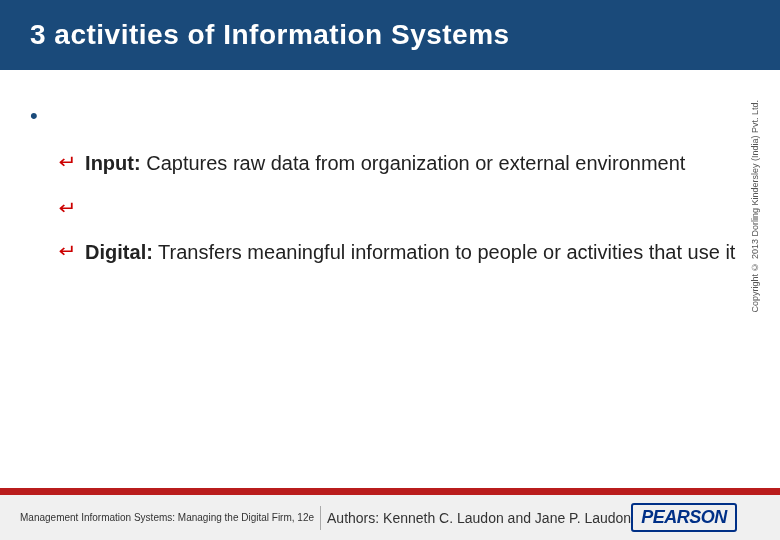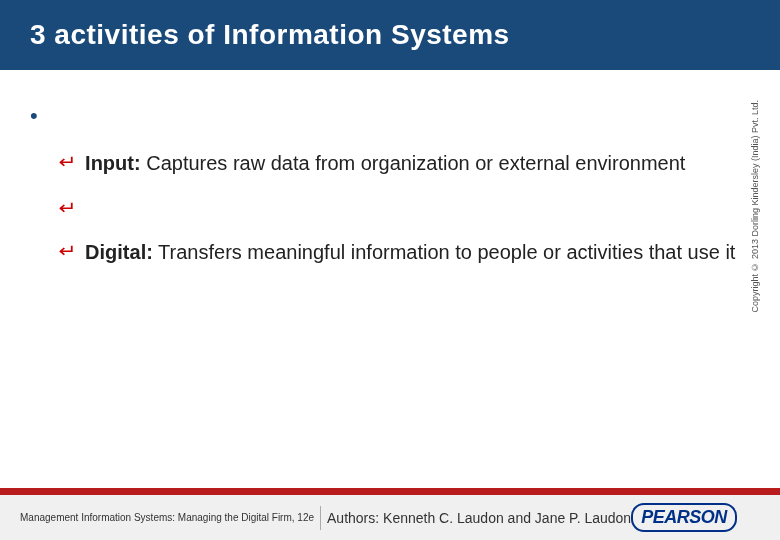--- a/index.html
+++ b/index.html
@@ -142,21 +142,21 @@
 
     
     .pearson-logo {
       font-size: 18px;
       font-weight: bold;
       font-style: italic;
       color: #003087;
       letter-spacing: -0.5px;
       border: 2px solid #003087;
       padding: 2px 8px;
-      border-radius: 13px;
+      border-radius: 3px;
     }
 
     .divider {
       width: 1px;
       height: 24px;
       background: #aaaaaa;
       margin: 0 6px;
     }
   </style>
 </head>

